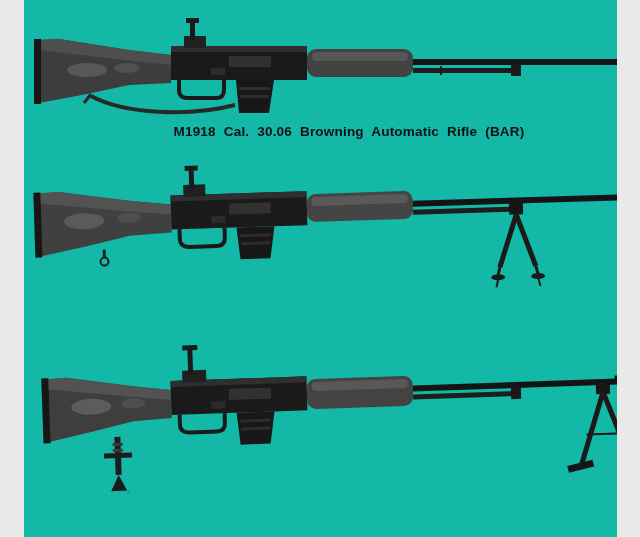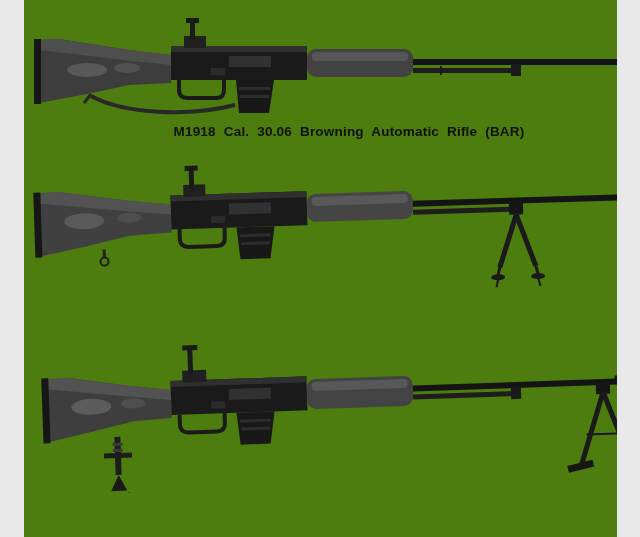--- a/index.html
+++ b/index.html
@@ -5,21 +5,21 @@
   html,body{margin:0;padding:0;}
   body{
     background:#e9e9e9;
     font-family:"Liberation Sans", sans-serif;
   }
   .page{
     position:relative;
     width:593px;
     height:537px;
     margin:0 auto;
-    background:#4d7c0f;
+    background:#14b8a6;
     overflow:hidden;
   }
   figure{
     margin:0;
     padding:0;
     position:absolute;
     left:5px;
     width:630px;
   }
   .fig-m1918   {top:6px;}

